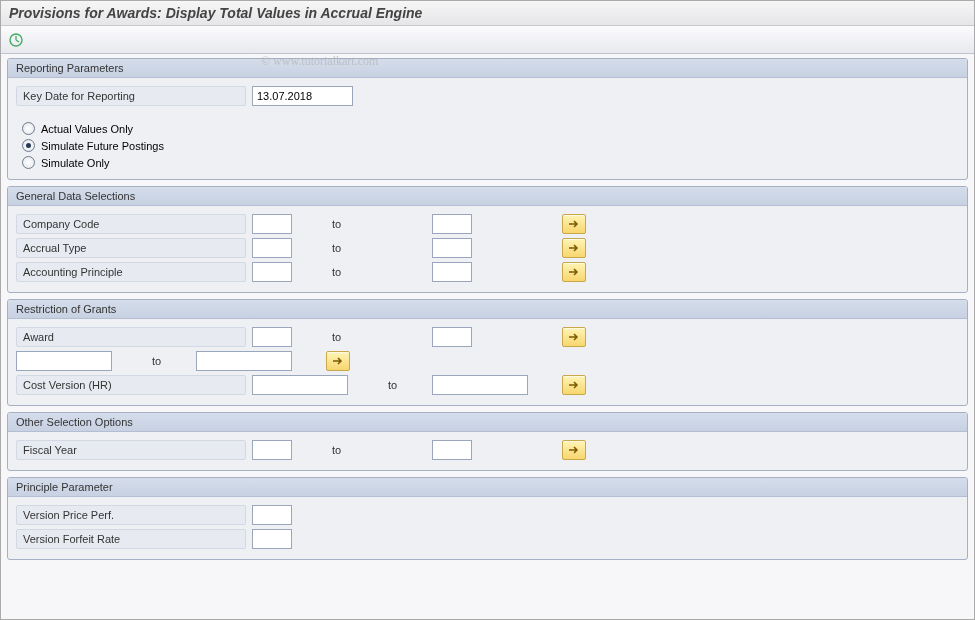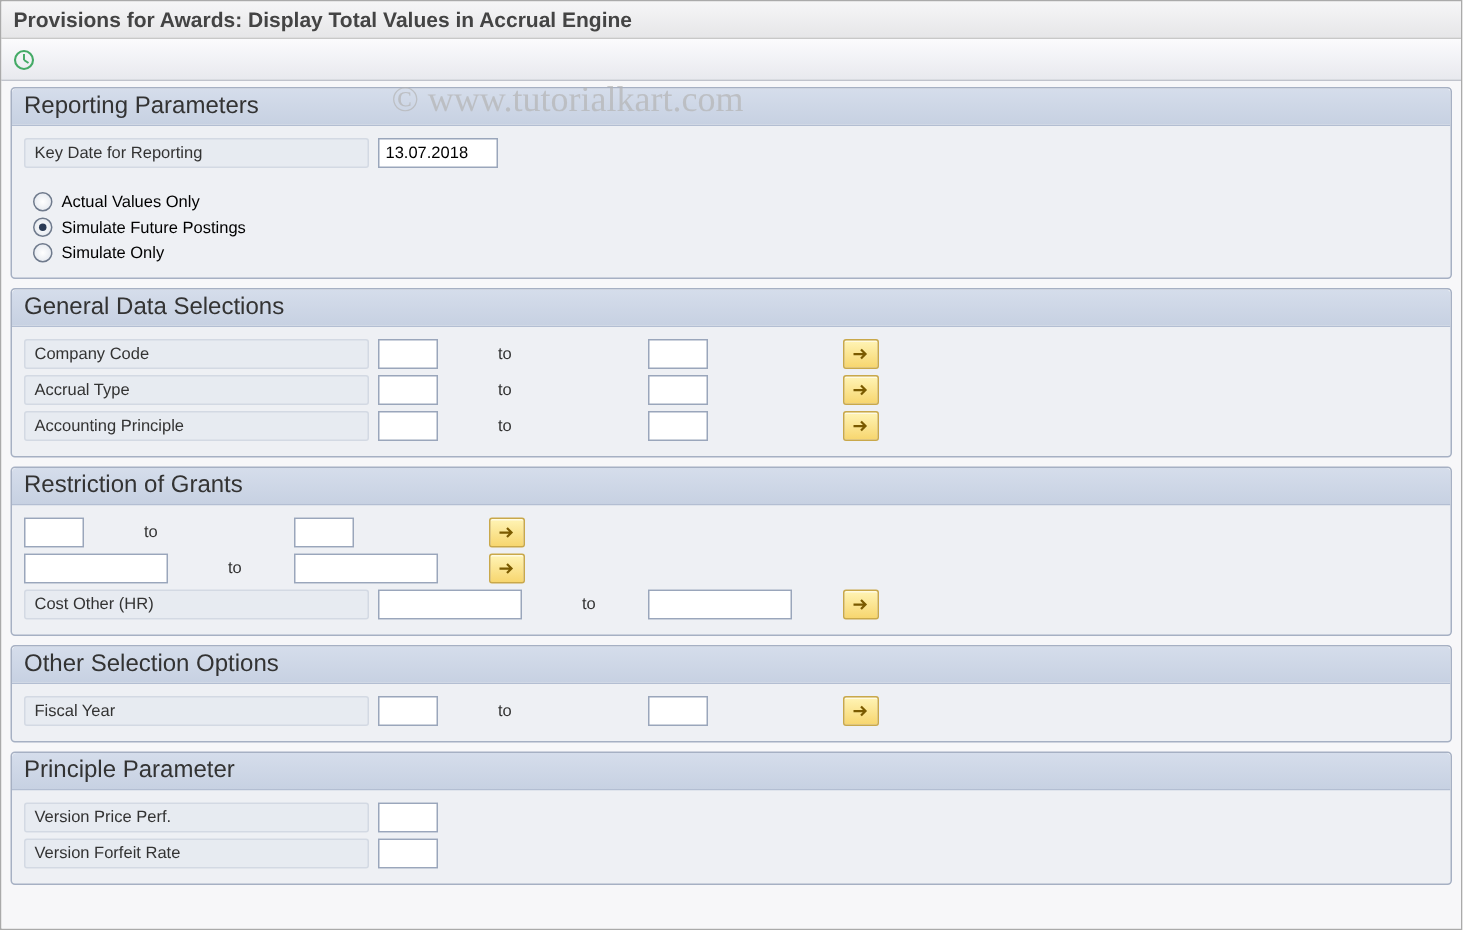--- a/index.html
+++ b/index.html
@@ -19,20 +19,21 @@
       height: 620px;
       display: flex;
       flex-direction: column;
     }
     .titlebar {
       background: linear-gradient(#f6f6f7, #e6e6e8);
       border-bottom: 1px solid #c8c8c8;
       padding: 4px 8px 4px 8px;
       font-size: 14px;
       font-weight: bold;
+      font-style: italic;
       color: #444;
     }
     .toolbar {
       background: linear-gradient(#fbfbfd, #e8e9ee);
       border-bottom: 1px solid #c0c3cc;
       padding: 3px 6px;
       height: 28px;
       display: flex;
       align-items: center;
       position: relative;
@@ -53,21 +54,21 @@
       border-radius: 3px;
       margin-bottom: 6px;
       background: #eef0f4;
       box-shadow: 0 1px 0 rgba(255,255,255,0.6) inset;
     }
     .group-header {
       background: linear-gradient(#d5ddeb, #c7d1e2);
       border-bottom: 1px solid #b3bed2;
       border-radius: 3px 3px 0 0;
       padding: 3px 8px;
-      font-size: 16px;
+      font-size: 11px;
       color: #333;
     }
     .group-body {
       padding: 6px 8px 8px 8px;
     }
     .row {
       display: flex;
       align-items: center;
       padding: 2px 0;
       min-height: 22px;
@@ -86,21 +87,21 @@
     input[type="text"] {
       height: 20px;
       border: 1px solid #9aa6bb;
       background: #fff;
       padding: 2px 4px;
       font-size: 11px;
       font-family: inherit;
     }
     .w-small { width: 40px; }
     .w-med { width: 96px; }
-    .w-date { width: 80px; }
+    .w-date { width: 101px; }
     .to-label {
       width: 140px;
       padding-left: 40px;
       color: #333;
     }
     .mult-btn {
       width: 24px; height: 20px;
       background: linear-gradient(#fff4b6, #f7d66f);
       border: 1px solid #c9a84a;
       border-radius: 2px;
@@ -127,21 +128,21 @@
       content: '';
       width: 5px; height: 5px;
       background: #2a3a55;
       border-radius: 50%;
     }
     .spacer { height: 12px; }
     .watermark {
       position: absolute;
       top: 28px; left: 260px;
       color: rgba(180,180,180,0.7);
-      font-size: 24px;
+      font-size: 12px;
       font-family: Georgia, serif;
       pointer-events: none;
       z-index: 5;
     }
   </style>
 </head>
 <body>
 
 <div class="window">
 
@@ -219,41 +220,42 @@
               </svg>
           </span>
         </div>
       </div>
     </div>
 
     <div class="groupbox">
       <div class="group-header">Restriction of Grants</div>
       <div class="group-body">
         <div class="row">
+          <div class="label-cell">Award</div>
           <input type="text" class="w-small" style="">
           <div class="to-label">to</div>
           <input type="text" class="w-small" style="">
           <span class="mult-btn">
             <svg width="12" height="10" viewBox="0 0 12 10">
                 <path d="M1 5 H9 M6 2 L9 5 L6 8" stroke="#7a5a00" stroke-width="1.5" fill="none"></path>
               </svg>
           </span>
         </div>
         <div class="row">
           <input type="text" class="w-med" style="">
           <div class="to-label" style="width:84px;padding-left:40px">to</div>
           <input type="text" class="w-med" style="">
           <span class="mult-btn" style="margin-left:34px">
             <svg width="12" height="10" viewBox="0 0 12 10">
                 <path d="M1 5 H9 M6 2 L9 5 L6 8" stroke="#7a5a00" stroke-width="1.5" fill="none"></path>
               </svg>
           </span>
         </div>
         <div class="row">
-          <div class="label-cell">Cost Other (HR)</div>
+          <div class="label-cell">Cost Version (HR)</div>
           <input type="text" class="w-med" style="">
           <div class="to-label" style="width:84px;padding-left:40px">to</div>
           <input type="text" class="w-med" style="">
           <span class="mult-btn" style="margin-left:34px">
             <svg width="12" height="10" viewBox="0 0 12 10">
                 <path d="M1 5 H9 M6 2 L9 5 L6 8" stroke="#7a5a00" stroke-width="1.5" fill="none"></path>
               </svg>
           </span>
         </div>
       </div>

